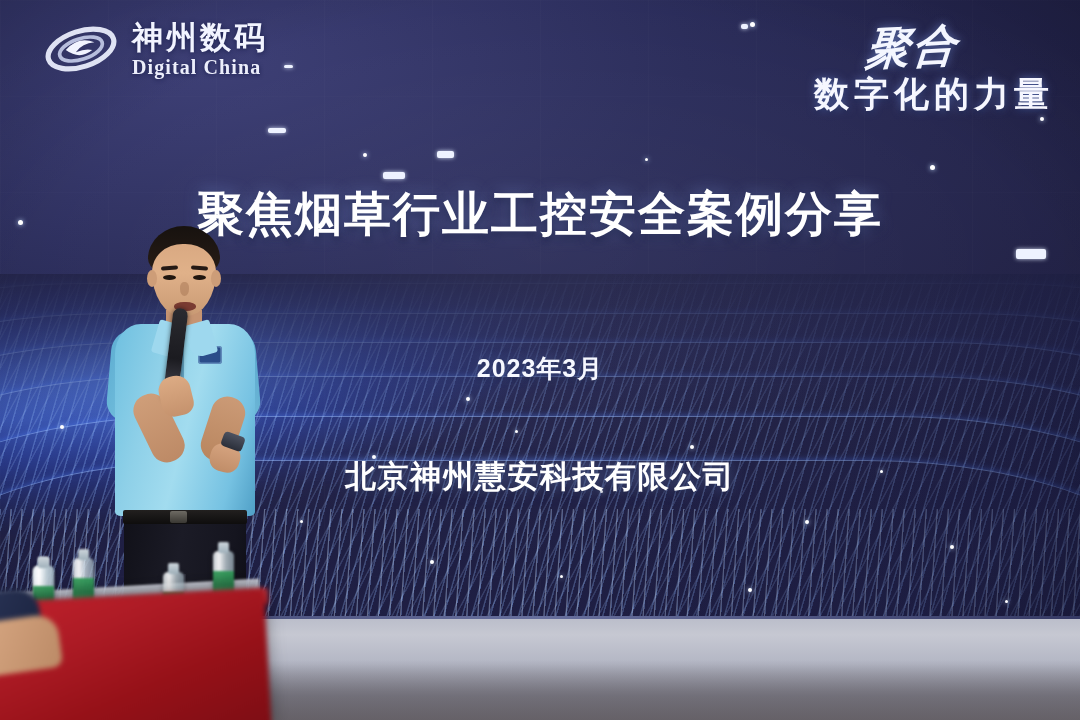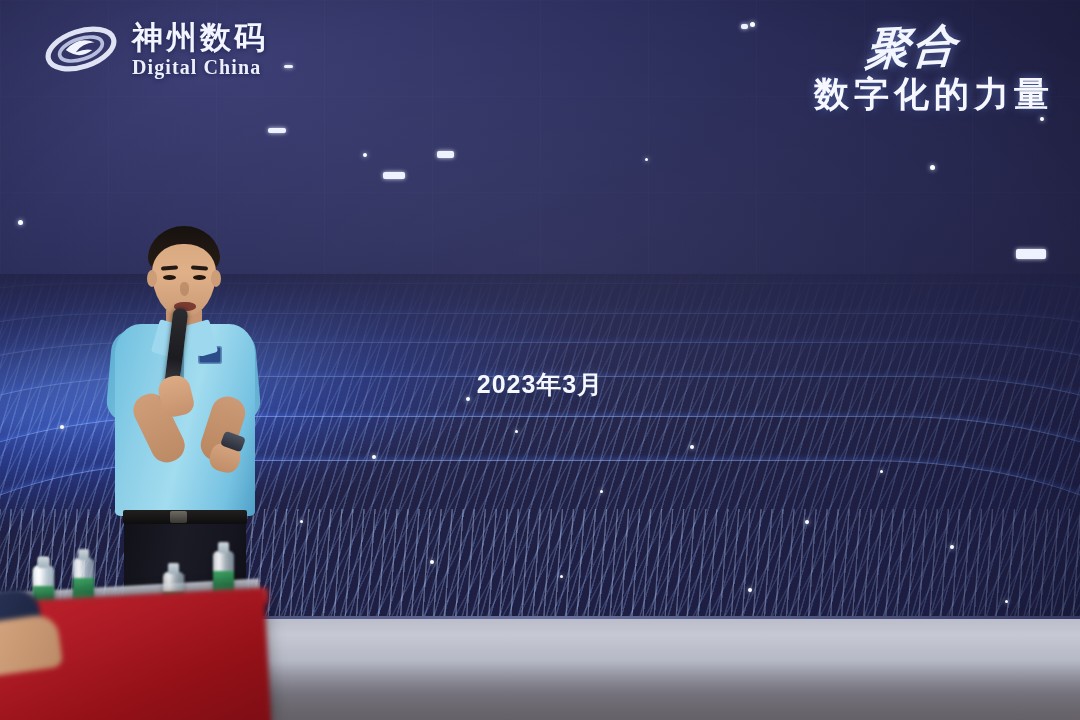--- a/index.html
+++ b/index.html
@@ -229,21 +229,20 @@
   .slide-date {
     position: absolute;
     left: 0; right: 0;
     top: 352px;
     text-align: center;
     font-size: 25px;
     font-weight: 700;
     color: #f6f8ff;
     letter-spacing: 1px;
     text-shadow: 0 0 12px rgba(140,170,255,0.45), 0 2px 6px rgba(8,10,40,0.8);
-    margin-top: 16px;
   }
   .slide-company {
     position: absolute;
     left: 0; right: 0;
     top: 456px;
     text-align: center;
     font-size: 31px;
     font-weight: 700;
     color: #ffffff;
     letter-spacing: 1.5px;
@@ -512,21 +511,23 @@
       <div class="cn">神州数码</div>
       <div class="en">Digital China</div>
     </span>
   </div>
 
   <div class="logo-theme">
     <div class="calli">聚合</div>
     <div class="sub">数字化的力量</div>
   </div>
 
+  <div class="slide-title">聚焦烟草行业工控安全案例分享</div>
   <div class="slide-date">2023年3月</div>
+  <div class="slide-company">北京神州慧安科技有限公司</div>
 
   <div class="stage-floor"></div>
   <div class="stage-floor-edge"></div>
   <div class="floor-shadow"></div>
 
   <div class="speaker">
     <div class="sp-glow"></div>
     <div class="sp-sleeve-l"></div>
     <div class="sp-sleeve-r"></div>
     <div class="sp-pants"></div>

